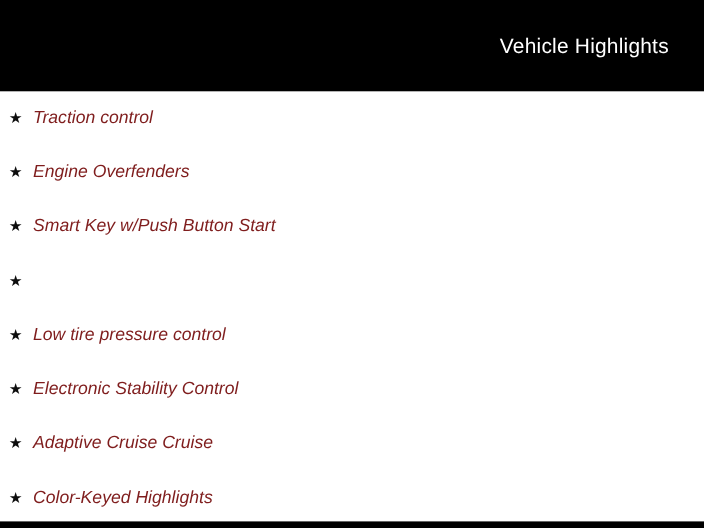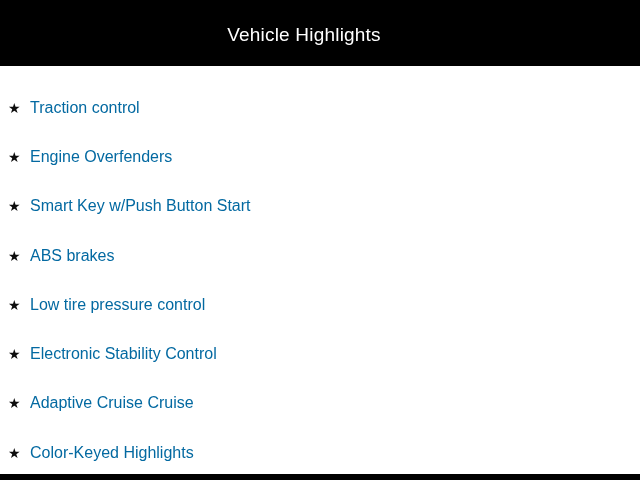--- a/index.html
+++ b/index.html
@@ -17,25 +17,25 @@
   .page {
     position: absolute;
     top: 0; left: 0;
     width: 640px;
     height: 480px;
   }
   .header {
     position: absolute;
     top: 0; left: 0;
     width: 640px;
-    height: 66px;
+    height: 83px;
     background: #000000;
     display: flex;
     align-items: center;
-    justify-content: center;
+    justify-content: flex-end;
     box-sizing: border-box;
     padding-right: 32px;
   }
   .header-title {
     color: #ffffff;
     font-size: 19px;
     letter-spacing: 0.2px;
     line-height: 1;
     padding-top: 2px;
   }
@@ -59,22 +59,23 @@
     font-family: "DejaVu Sans", sans-serif;
     font-size: 14px;
     line-height: 1;
     color: #0d0d0d;
     width: 22px;
     flex: 0 0 22px;
     text-align: left;
   }
   .label {
     font-size: 16px;
-    color: #0369a1;
+    color: #7f1d1d;
     line-height: 1;
+    font-style: italic;
   }
   .footer-bar {
     position: absolute;
     bottom: 0;
     left: 0;
     width: 640px;
     height: 6px;
     background: #000000;
   }
 </style>
@@ -95,21 +96,20 @@
     <li class="highlight-item">
       <span class="star">★</span>
       <span class="label">Engine Overfenders</span>
     </li>
     <li class="highlight-item">
       <span class="star">★</span>
       <span class="label">Smart Key w/Push Button Start</span>
     </li>
     <li class="highlight-item">
       <span class="star">★</span>
-      <span class="label">ABS brakes</span>
     </li>
     <li class="highlight-item">
       <span class="star">★</span>
       <span class="label">Low tire pressure control</span>
     </li>
     <li class="highlight-item">
       <span class="star">★</span>
       <span class="label">Electronic Stability Control</span>
     </li>
     <li class="highlight-item">

